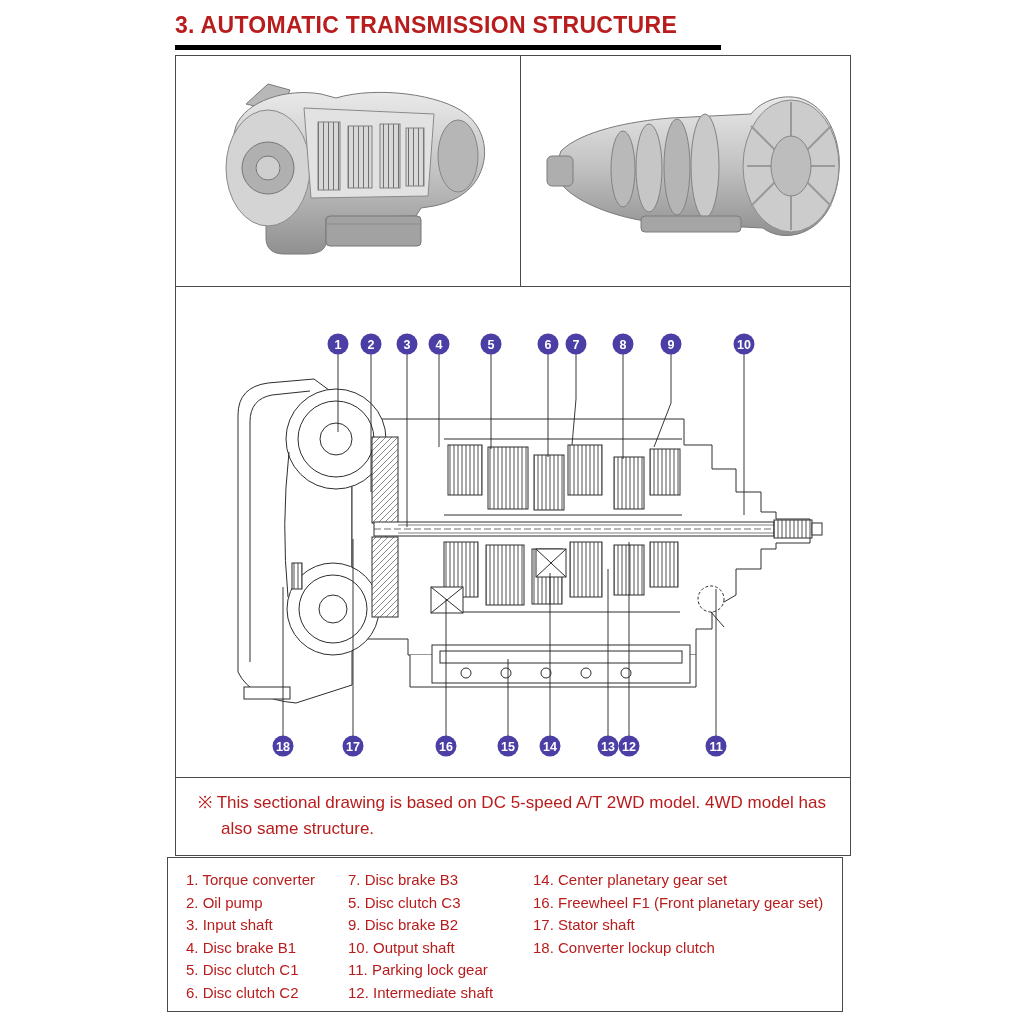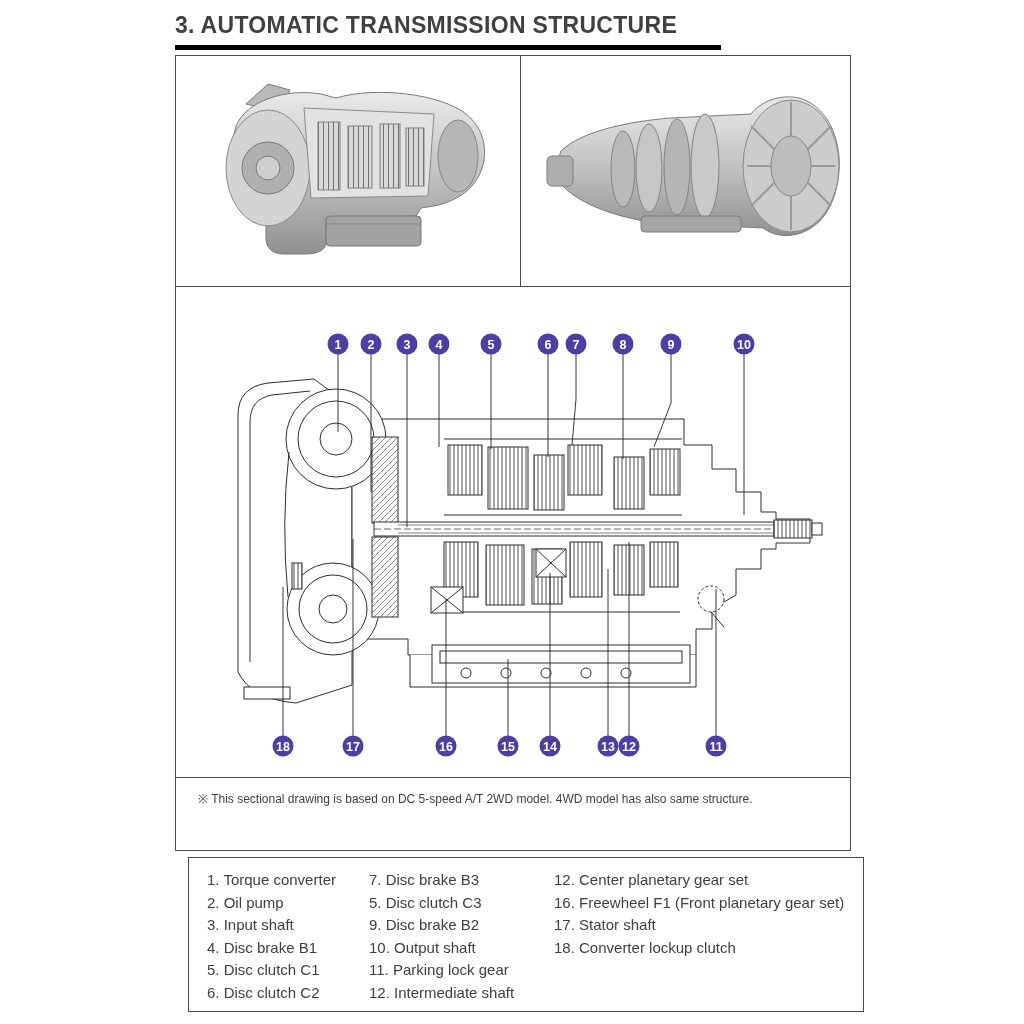--- a/index.html
+++ b/index.html
@@ -1,40 +1,40 @@
 <!DOCTYPE html>
 <html style="--color-callout: #4b3fa5; --color-border: #4a4a4a;"><head>
 <meta charset="utf-8">
 <style>
   html,body { margin:0; padding:0; background:#ffffff; }
   .page {
     position:relative; width:1024px; height:1015px; background:#fff;
-    font-family:"Liberation Sans", sans-serif; color:#404040; overflow:hidden;
+    font-family:"Liberation Sans", sans-serif; color:#b91c1c; overflow:hidden;
   }
   .title {
     position:absolute; left:175px; top:12px; width:546px;
     font-size:23px; font-weight:bold; letter-spacing:0.3px;
     padding-bottom:6px; border-bottom:5px solid #000;
   }
   .main-table {
     position:absolute; left:175px; top:55px; width:676px;
     border:1px solid var(--color-border, #4a4a4a); box-sizing:border-box;
   }
   .photos-row { display:flex; height:230px; border-bottom:1px solid var(--color-border, #4a4a4a); }
   .photo-cell { position:relative; height:230px; }
   .photo-cell.left { width:345px; border-right:1px solid var(--color-border, #4a4a4a); box-sizing:border-box; }
   .photo-cell.right { flex:1; }
   .diagram-row { position:relative; height:490px; border-bottom:1px solid var(--color-border, #4a4a4a); }
   .note-row {
     position:relative; box-sizing:border-box; min-height:72px;
-    padding:12px 24px 12px 22px; font-size:12px; line-height:1.55; text-align:justify;
+    padding:12px 24px 12px 22px; font-size:17px; line-height:1.55; text-align:justify;
   }
   .note-row p { margin:0; padding-left:23px; text-indent:-23px; }
   .legend-table {
-    position:absolute; left:188px; top:857px; width:676px; height:155px;
+    position:absolute; left:167px; top:857px; width:676px; height:155px;
     border:1px solid var(--color-border, #4a4a4a); box-sizing:border-box;
     display:flex; padding:11px 0 0 18px;
   }
   .legend-col { font-size:15px; line-height:22.5px; white-space:nowrap; }
   .legend-col.c1 { width:162px; }
   .legend-col.c2 { width:185px; }
   .legend-col.c3 { flex:1; }
   .legend-item { height:22.5px; }
   svg { display:block; }
   .callout-bubble circle { fill: var(--color-callout, #4b3fa5); }
@@ -289,20 +289,20 @@
     </div>
     <div class="legend-col c2">
       <div class="legend-item">7. Disc brake B3</div>
       <div class="legend-item">5. Disc clutch C3</div>
       <div class="legend-item">9. Disc brake B2</div>
       <div class="legend-item">10. Output shaft</div>
       <div class="legend-item">11. Parking lock gear</div>
       <div class="legend-item">12. Intermediate shaft</div>
     </div>
     <div class="legend-col c3">
-      <div class="legend-item">12. Center planetary gear set</div>
+      <div class="legend-item">14. Center planetary gear set</div>
       <div class="legend-item">16. Freewheel F1 (Front planetary gear set)</div>
       <div class="legend-item">17. Stator shaft</div>
       <div class="legend-item">18. Converter lockup clutch</div>
     </div>
   </div>
 
 </div>
 
 </body></html>

